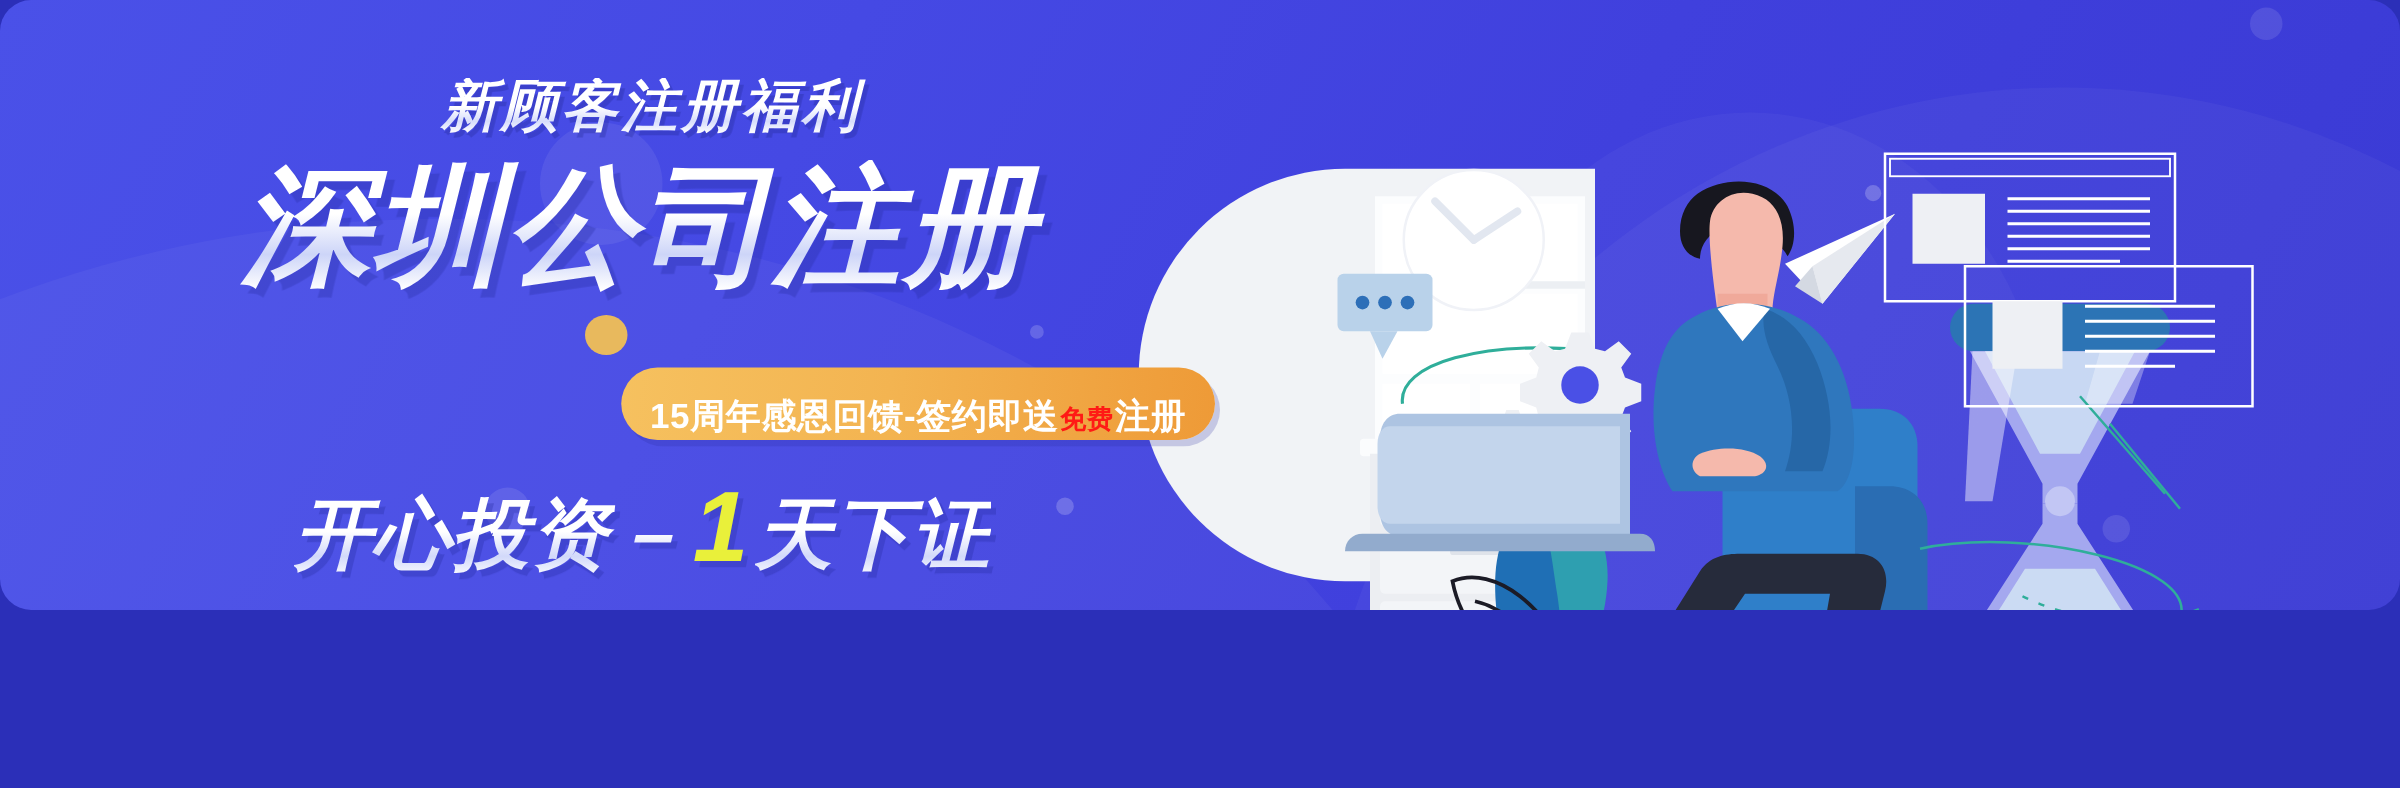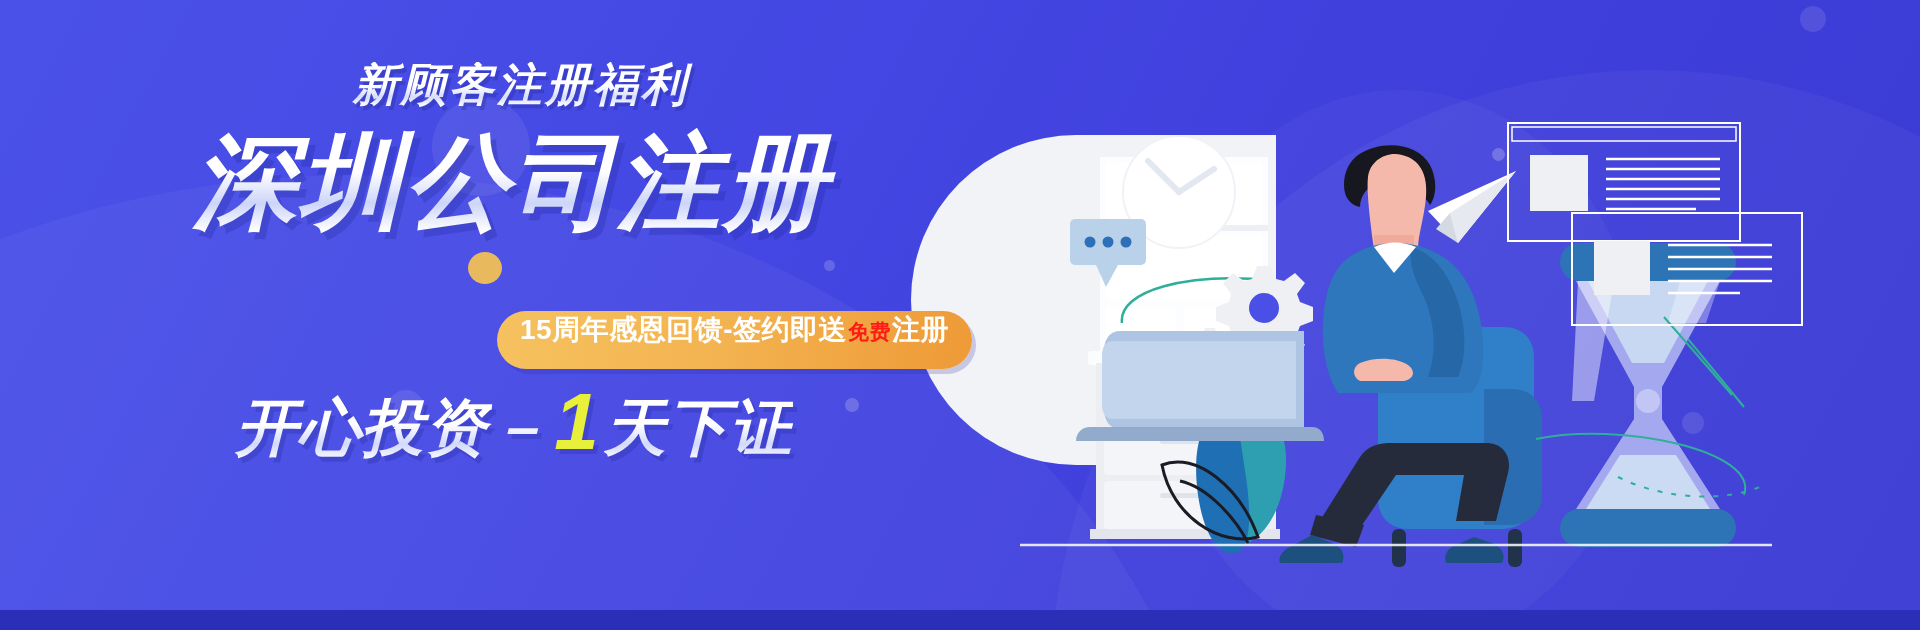--- a/index.html
+++ b/index.html
@@ -6,23 +6,24 @@
   * { margin:0; padding:0; box-sizing:border-box; }
   html,body{ background:#2b2fb8; }
   body{
     font-family:"Liberation Sans","DejaVu Sans",sans-serif;
     -webkit-font-smoothing:antialiased;
   }
 
   .banner{
     position:relative;
     width:1920px;
-    height:610px;
+    height:488px;
     overflow:hidden;
     background:linear-gradient(118deg,#4a51e8 0%,#4549e4 32%,#4040dd 62%,#3a3ad4 100%);
+    border-radius:25px;
   }
 
   
   .bg-layer{ position:absolute; inset:0; overflow:hidden; pointer-events:none; }
 
   .bg-arc-left{
     position:absolute;
     left:-520px; top:175px;
     width:1750px; height:1500px;
     border-radius:50%;
@@ -143,24 +144,23 @@
     padding-left:12px;
   }
 
   .pill{
     position:absolute;
     left:497px; top:294px;
     width:475px; height:58px;
     border-radius:30px;
     background:linear-gradient(96deg,#f6c15f 0%,#f3b451 45%,#ee9a37 100%);
     display:flex;
-    align-items:flex-start;
+    align-items:flex-end;
     justify-content:center;
     box-shadow:4px 5px 0 rgba(40,44,160,0.22);
-    margin-top:17px;
   }
   .pill-text{
     font-size:28px;
     font-weight:bold;
     color:#ffffff;
     letter-spacing:.5px;
     white-space:nowrap;
     display:flex;
     align-items:baseline;
   }

